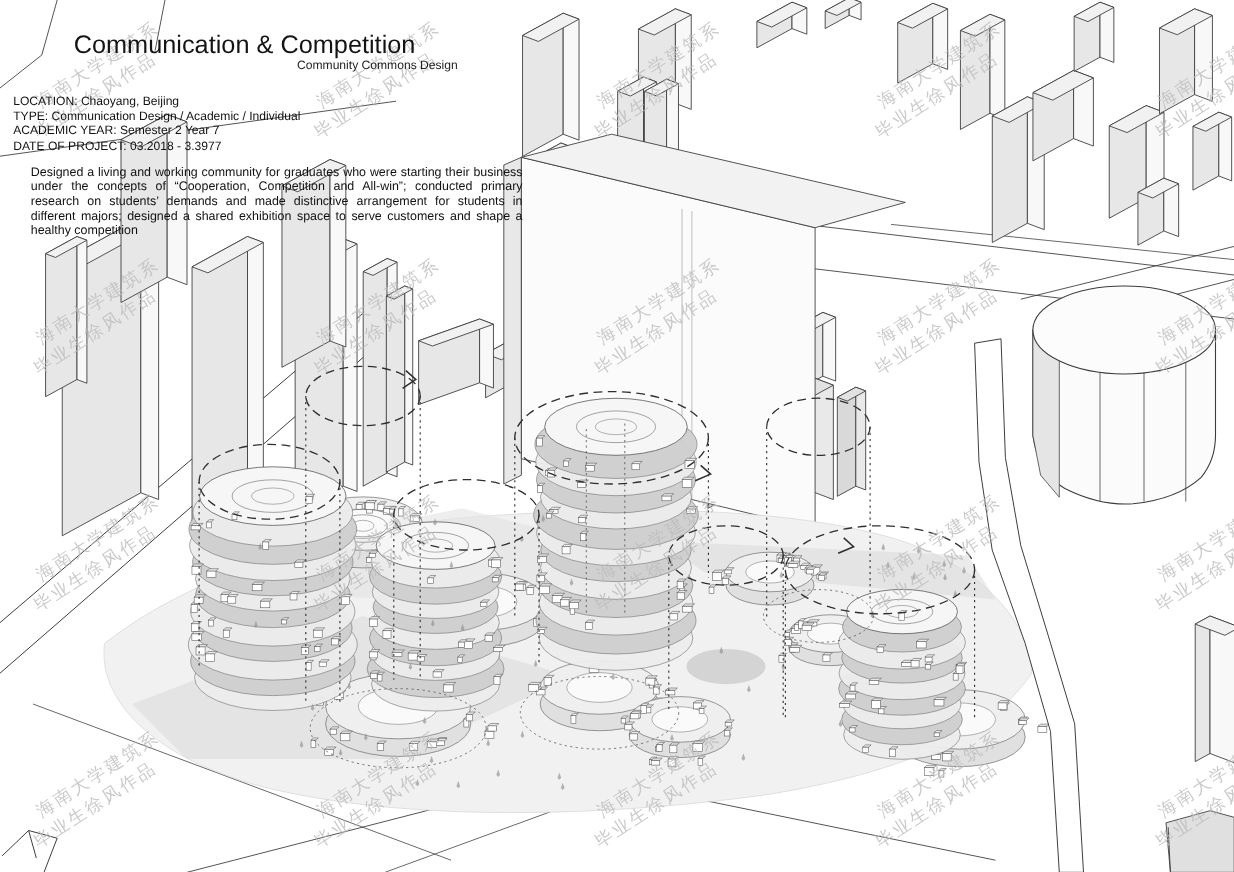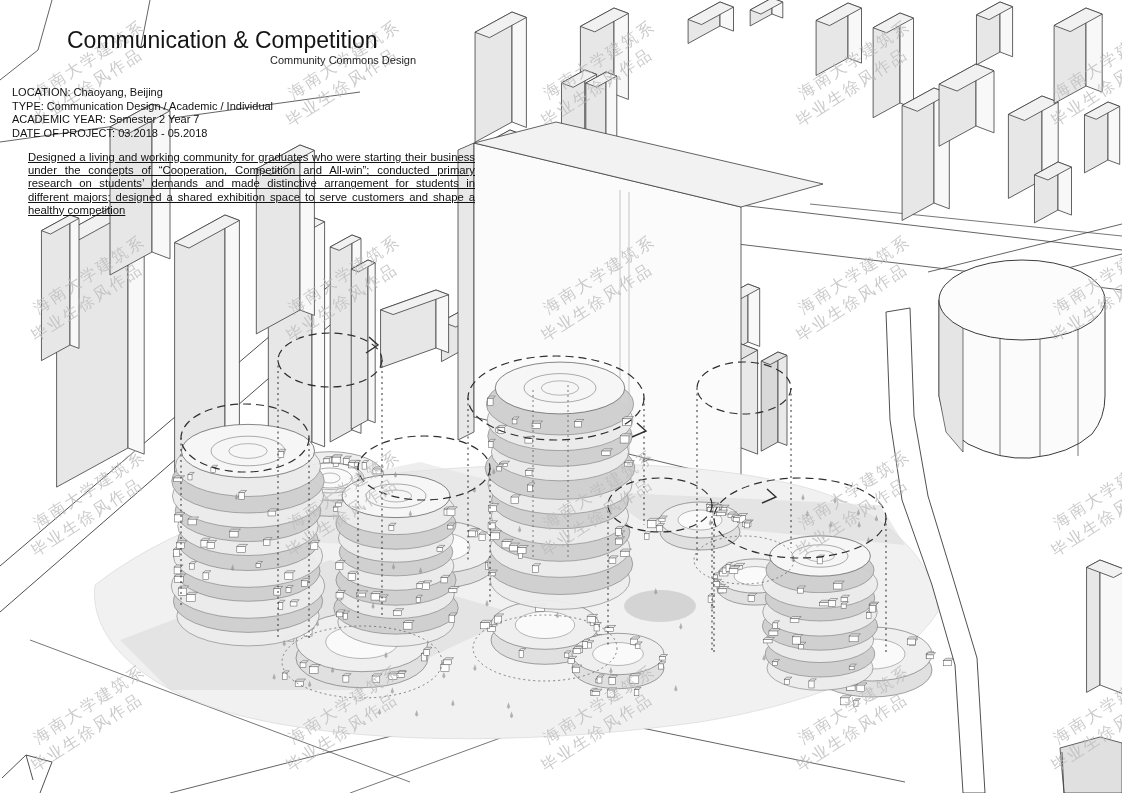--- a/index.html
+++ b/index.html
@@ -21,21 +21,21 @@
     position:absolute;left:28px;top:27px;font-size:23px;letter-spacing:0px;
     color:#141414;font-weight:400;margin-left:39px;
   }
   .page-subtitle{
     position:absolute;left:270px;top:54px;width:203px;text-align:left;
     font-size:11px;color:#1d1d1d;
   }
   .info-block{position:absolute;left:12px;top:86px;font-size:11px;line-height:13.5px;color:#111;}
   .desc-block{
     position:absolute;left:28px;top:151px;width:447px;font-size:11.3px;line-height:13.2px;
-    text-align:justify;color:#111;text-decoration:underline;
+    text-align:justify;color:#111;
   }
 </style>
 </head>
 <body>
 
 <svg id="drawing-layer" viewBox="0 0 1122 793" xmlns="http://www.w3.org/2000/svg">
   <g id="g-roads">
       <line x1="338" y1="278" x2="0" y2="566" stroke="#3c3c3c" stroke-width="0.9"></line>
       <line x1="368" y1="292" x2="0" y2="612" stroke="#3c3c3c" stroke-width="0.9"></line>
       <line x1="740" y1="205" x2="1122" y2="250" stroke="#3c3c3c" stroke-width="0.8"></line>
@@ -925,16 +925,16 @@
     </div>
   </div>
 
 <div id="header-layer">
   <div class="page-title">Communication &amp; Competition</div>
   <div class="page-subtitle">Community Commons Design</div>
   <div class="info-block">
     <div>LOCATION: Chaoyang, Beijing</div>
     <div>TYPE: Communication Design / Academic / Individual</div>
     <div>ACADEMIC YEAR: Semester 2 Year 7</div>
-    <div>DATE OF PROJECT: 03.2018 - 05.2018</div>
+    <div>DATE OF PROJECT: 03.2018 - 3.3977</div>
   </div>
   <div class="desc-block">Designed a living and working community for graduates who were starting their business under the concepts of “Cooperation, Competition and All-win”; conducted primary research on students’ demands and made distinctive arrangement for students in different majors; designed a shared exhibition space to serve customers and shape a healthy competition</div>
 </div>
 
 </body></html>

